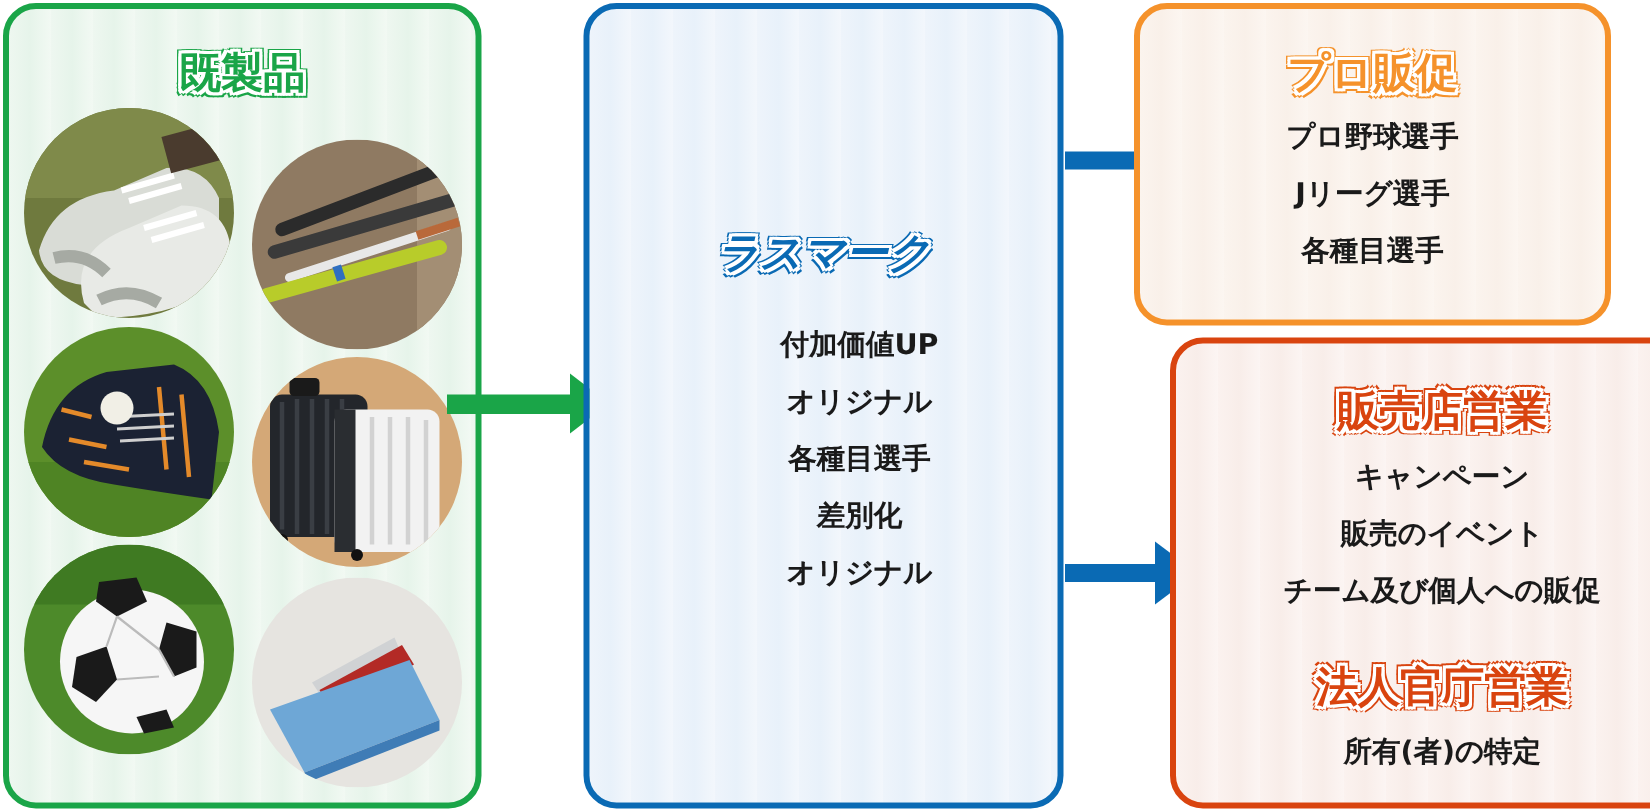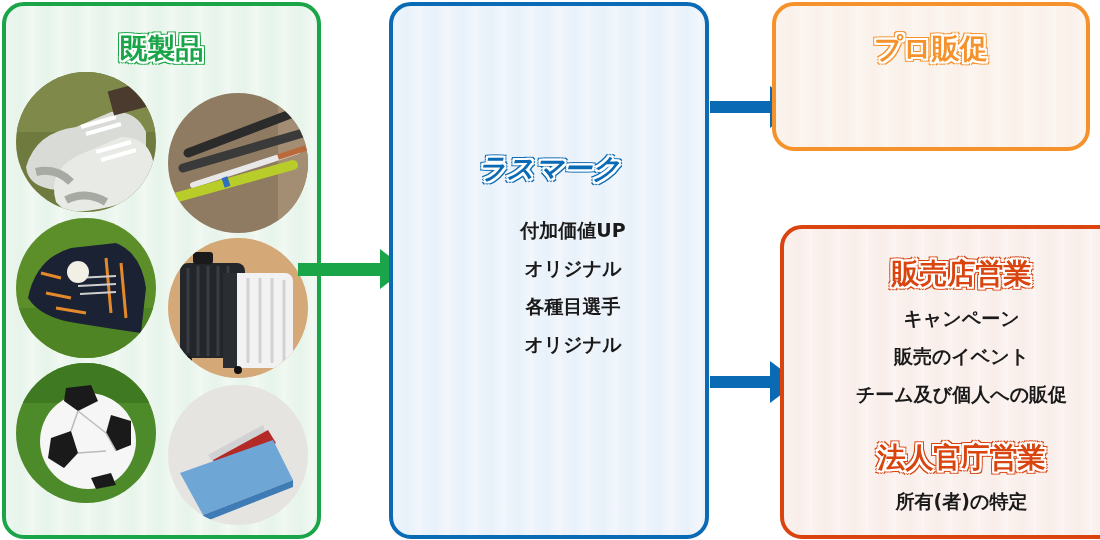--- a/index.html
+++ b/index.html
@@ -3,21 +3,21 @@
 <meta charset="utf-8">
 <style>
   html, body { margin:0; padding:0; }
   body { width:1100px; height:540px; background:#ffffff; position:relative; overflow:hidden;
          font-family:"DejaVu Sans","Liberation Sans",sans-serif; }
   .box { position:absolute; box-sizing:border-box; border-radius:22px; border-style:solid; border-width:4px; }
   #box-products { left:2px; top:2px; width:319px; height:537px; border-color:#1aa548;
      background: repeating-linear-gradient(90deg,#eef7f0 0px,#e6f4ea 14px,#f2f9f3 28px); }
   #box-rasmark { left:389px; top:2px; width:320px; height:537px; border-color:#0a6ab4;
      background: repeating-linear-gradient(90deg,#eef4fb 0px,#e8f1fa 14px,#f3f7fc 28px); }
-  #box-pro { left:772px; top:2px; width:318px; height:149px; border-color:#f5922b;
+  #box-pro { left:756px; top:2px; width:318px; height:215px; border-color:#f5922b;
      background: repeating-linear-gradient(90deg,#fbf4ee 0px,#f9f0e9 14px,#fcf6f1 28px); }
   #box-sales { left:780px; top:225px; width:363px; height:314px; border-color:#d9440f;
      background: repeating-linear-gradient(90deg,#fbf2ef 0px,#f8ede9 14px,#fcf5f3 28px); }
 
   .title { position:absolute; left:0; right:0; text-align:center; font-weight:bold; font-size:28px; letter-spacing:0px; }
   .title span { display:inline-block; padding:0 3px; }
   .t-green span { color:#1aa548; text-shadow:
       -2px 0 #fff, 2px 0 #fff, 0 -2px #fff, 0 2px #fff, -2px -2px #fff, 2px 2px #fff, -2px 2px #fff, 2px -2px #fff,
       -3px 0 #1aa548, 3px 0 #1aa548, 0 -3px #1aa548, 0 3px #1aa548, -3px -3px #1aa548, 3px 3px #1aa548, -3px 3px #1aa548, 3px -3px #1aa548; }
   .t-blue span { color:#0a6ab4; font-style:italic; text-shadow:
@@ -120,35 +120,41 @@
   <rect x="2" y="17" width="82" height="13" fill="#1aa548"></rect>
   <polygon points="84,3 110,23 84,43" fill="#1aa548"></polygon>
 </svg>
 
 <div class="box" id="box-rasmark">
   <div class="title t-blue" style="top:144px;text-align:center;"><span>ラスマーク</span></div>
   <ul class="items" style="top:205px;margin-left:48px;">
     <li>付加価値UP</li>
     <li>オリジナル</li>
     <li>各種目選手</li>
+    <li>差別化</li>
     <li>オリジナル</li>
   </ul>
 </div>
 
 <svg class="arrow" style="left:708px; top:84px;" width="92" height="46" viewBox="0 0 92 46">
   <rect x="2" y="17" width="62" height="12" fill="#0a6ab4"></rect>
   <polygon points="62,2 90,23 62,44" fill="#0a6ab4"></polygon>
 </svg>
 <svg class="arrow" style="left:708px; top:359px;" width="92" height="46" viewBox="0 0 92 46">
   <rect x="2" y="17" width="62" height="12" fill="#0a6ab4"></rect>
   <polygon points="62,2 90,23 62,44" fill="#0a6ab4"></polygon>
 </svg>
 
 <div class="box" id="box-pro">
   <div class="title t-orange" style="top:24px;"><span>プロ販促</span></div>
+  <ul class="items" style="top:66px;">
+    <li>プロ野球選手</li>
+    <li>Jリーグ選手</li>
+    <li>各種目選手</li>
+  </ul>
 </div>
 
 <div class="box" id="box-sales">
   <div class="title t-red" style="top:26px;"><span>販売店営業</span></div>
   <ul class="items" style="top:70px;">
     <li>キャンペーン</li>
     <li>販売のイベント</li>
     <li>チーム及び個人への販促</li>
   </ul>
   <div class="title t-red" style="top:210px;"><span>法人官庁営業</span></div>

